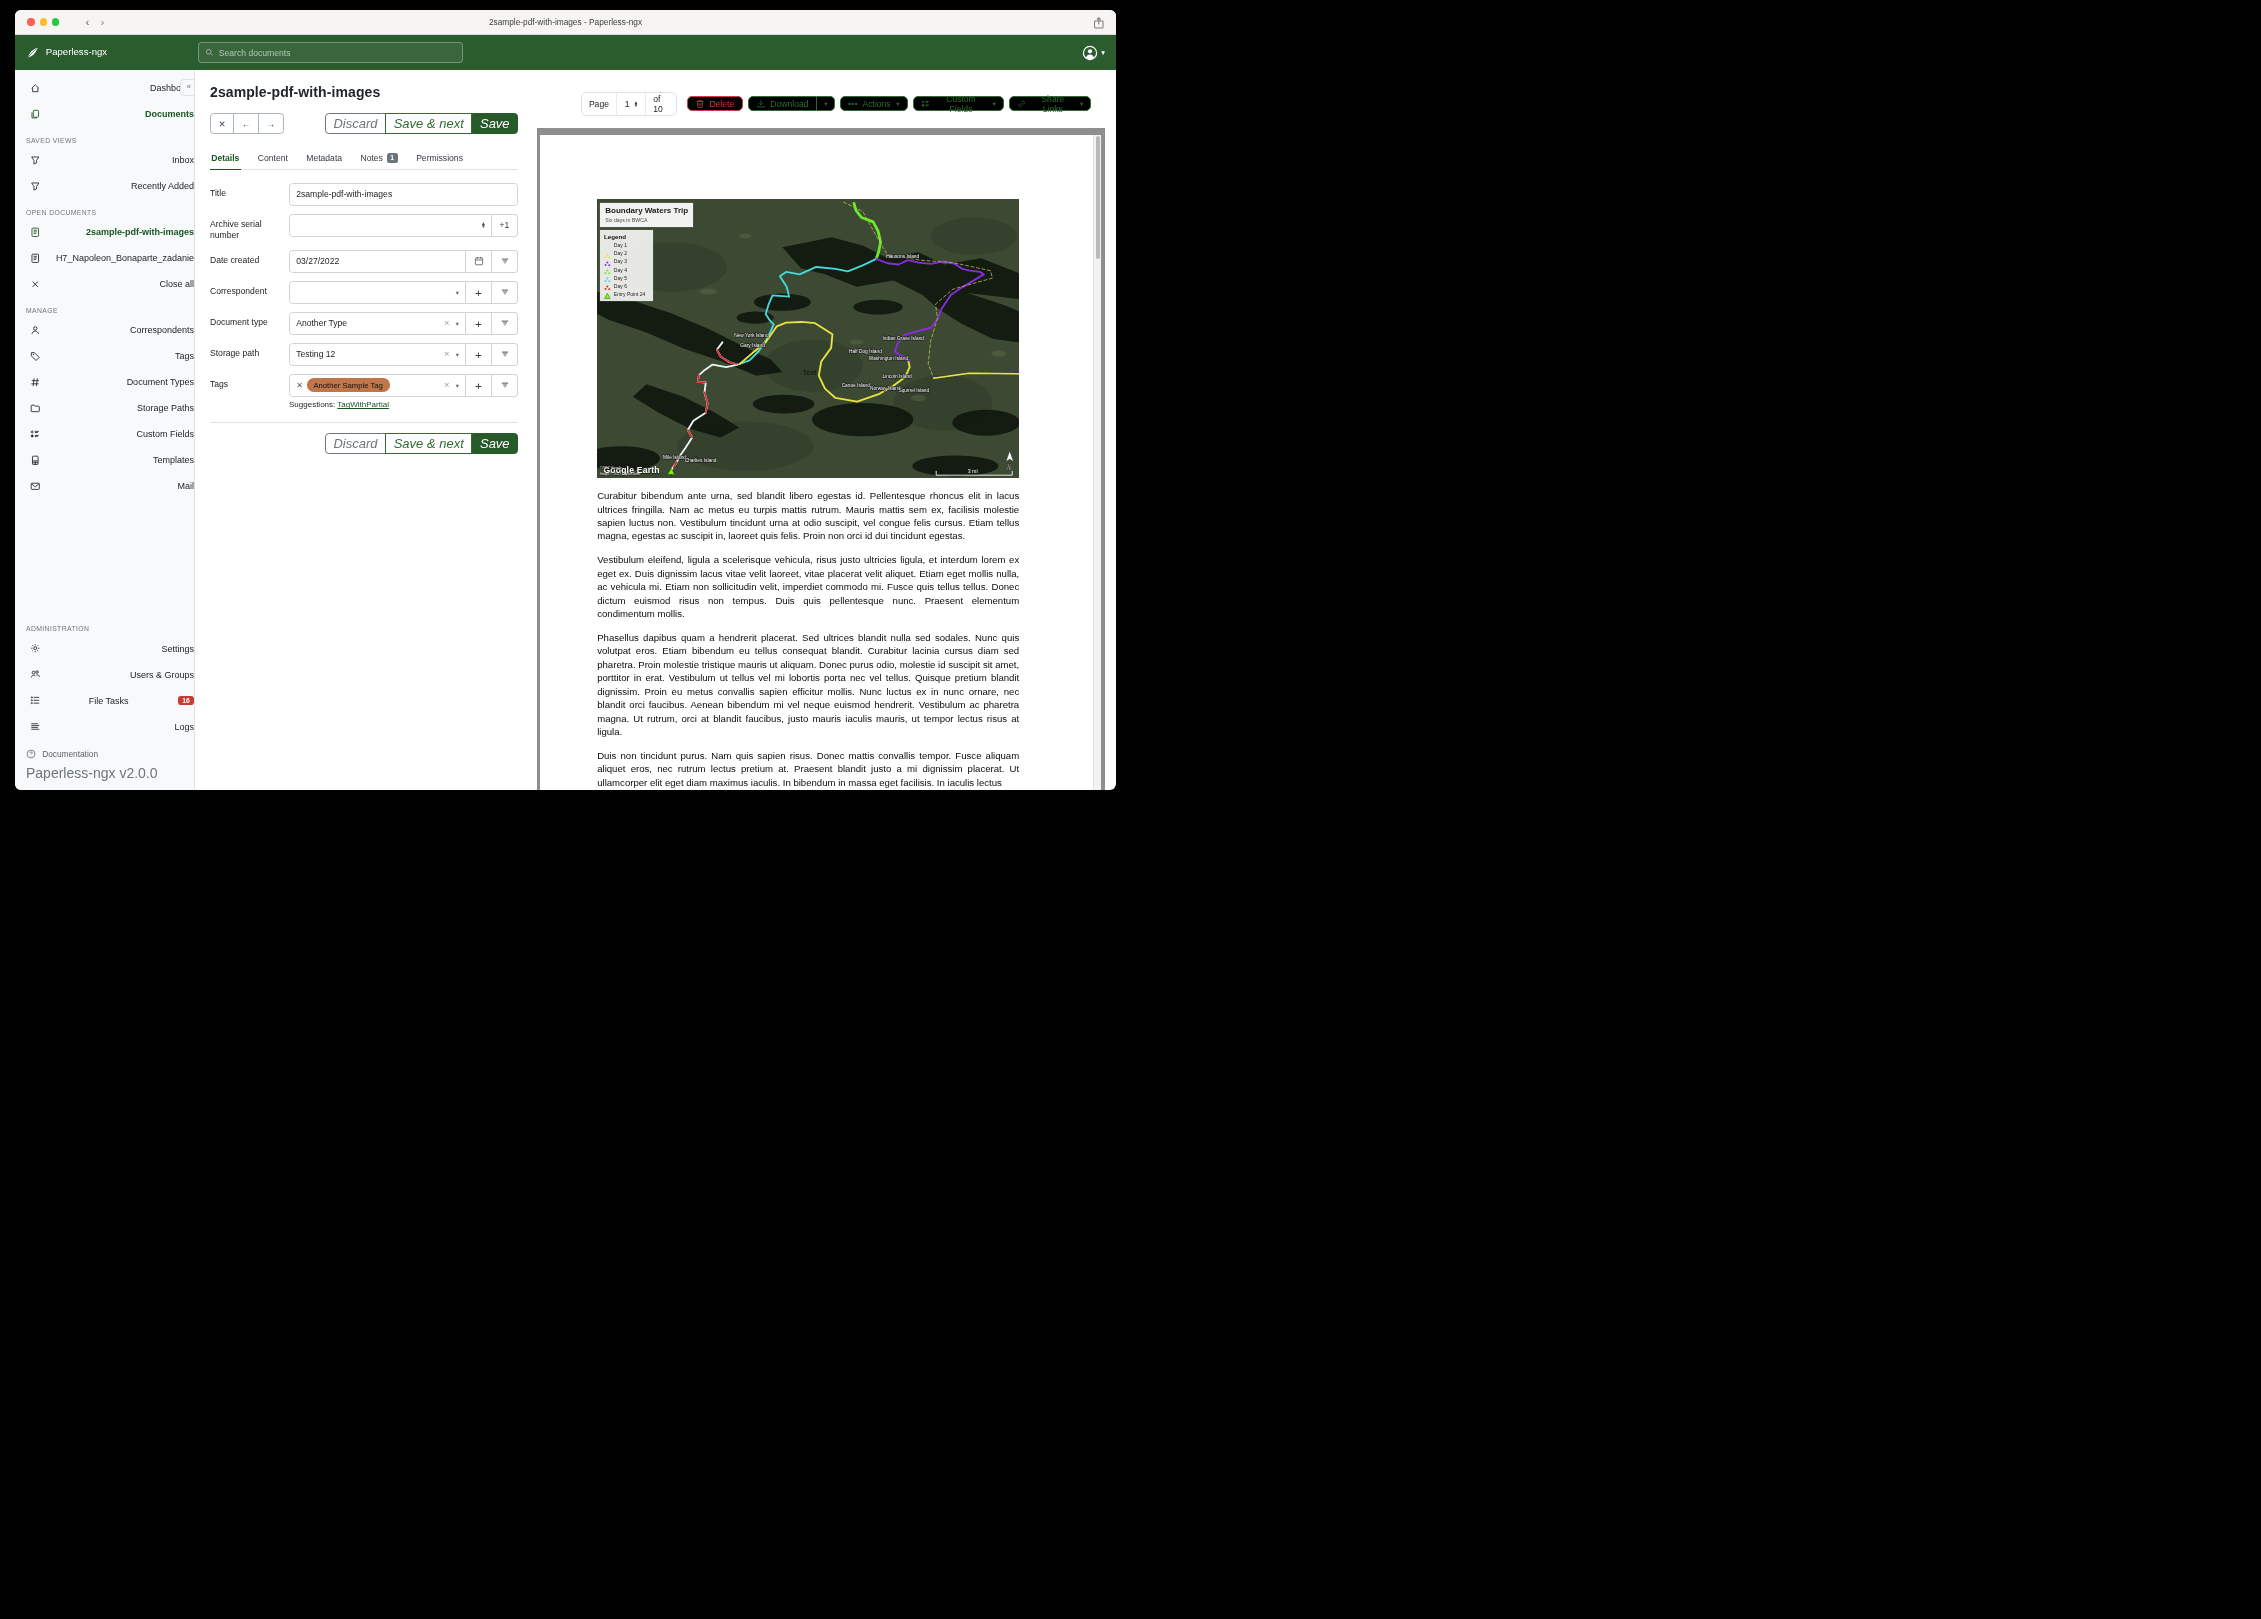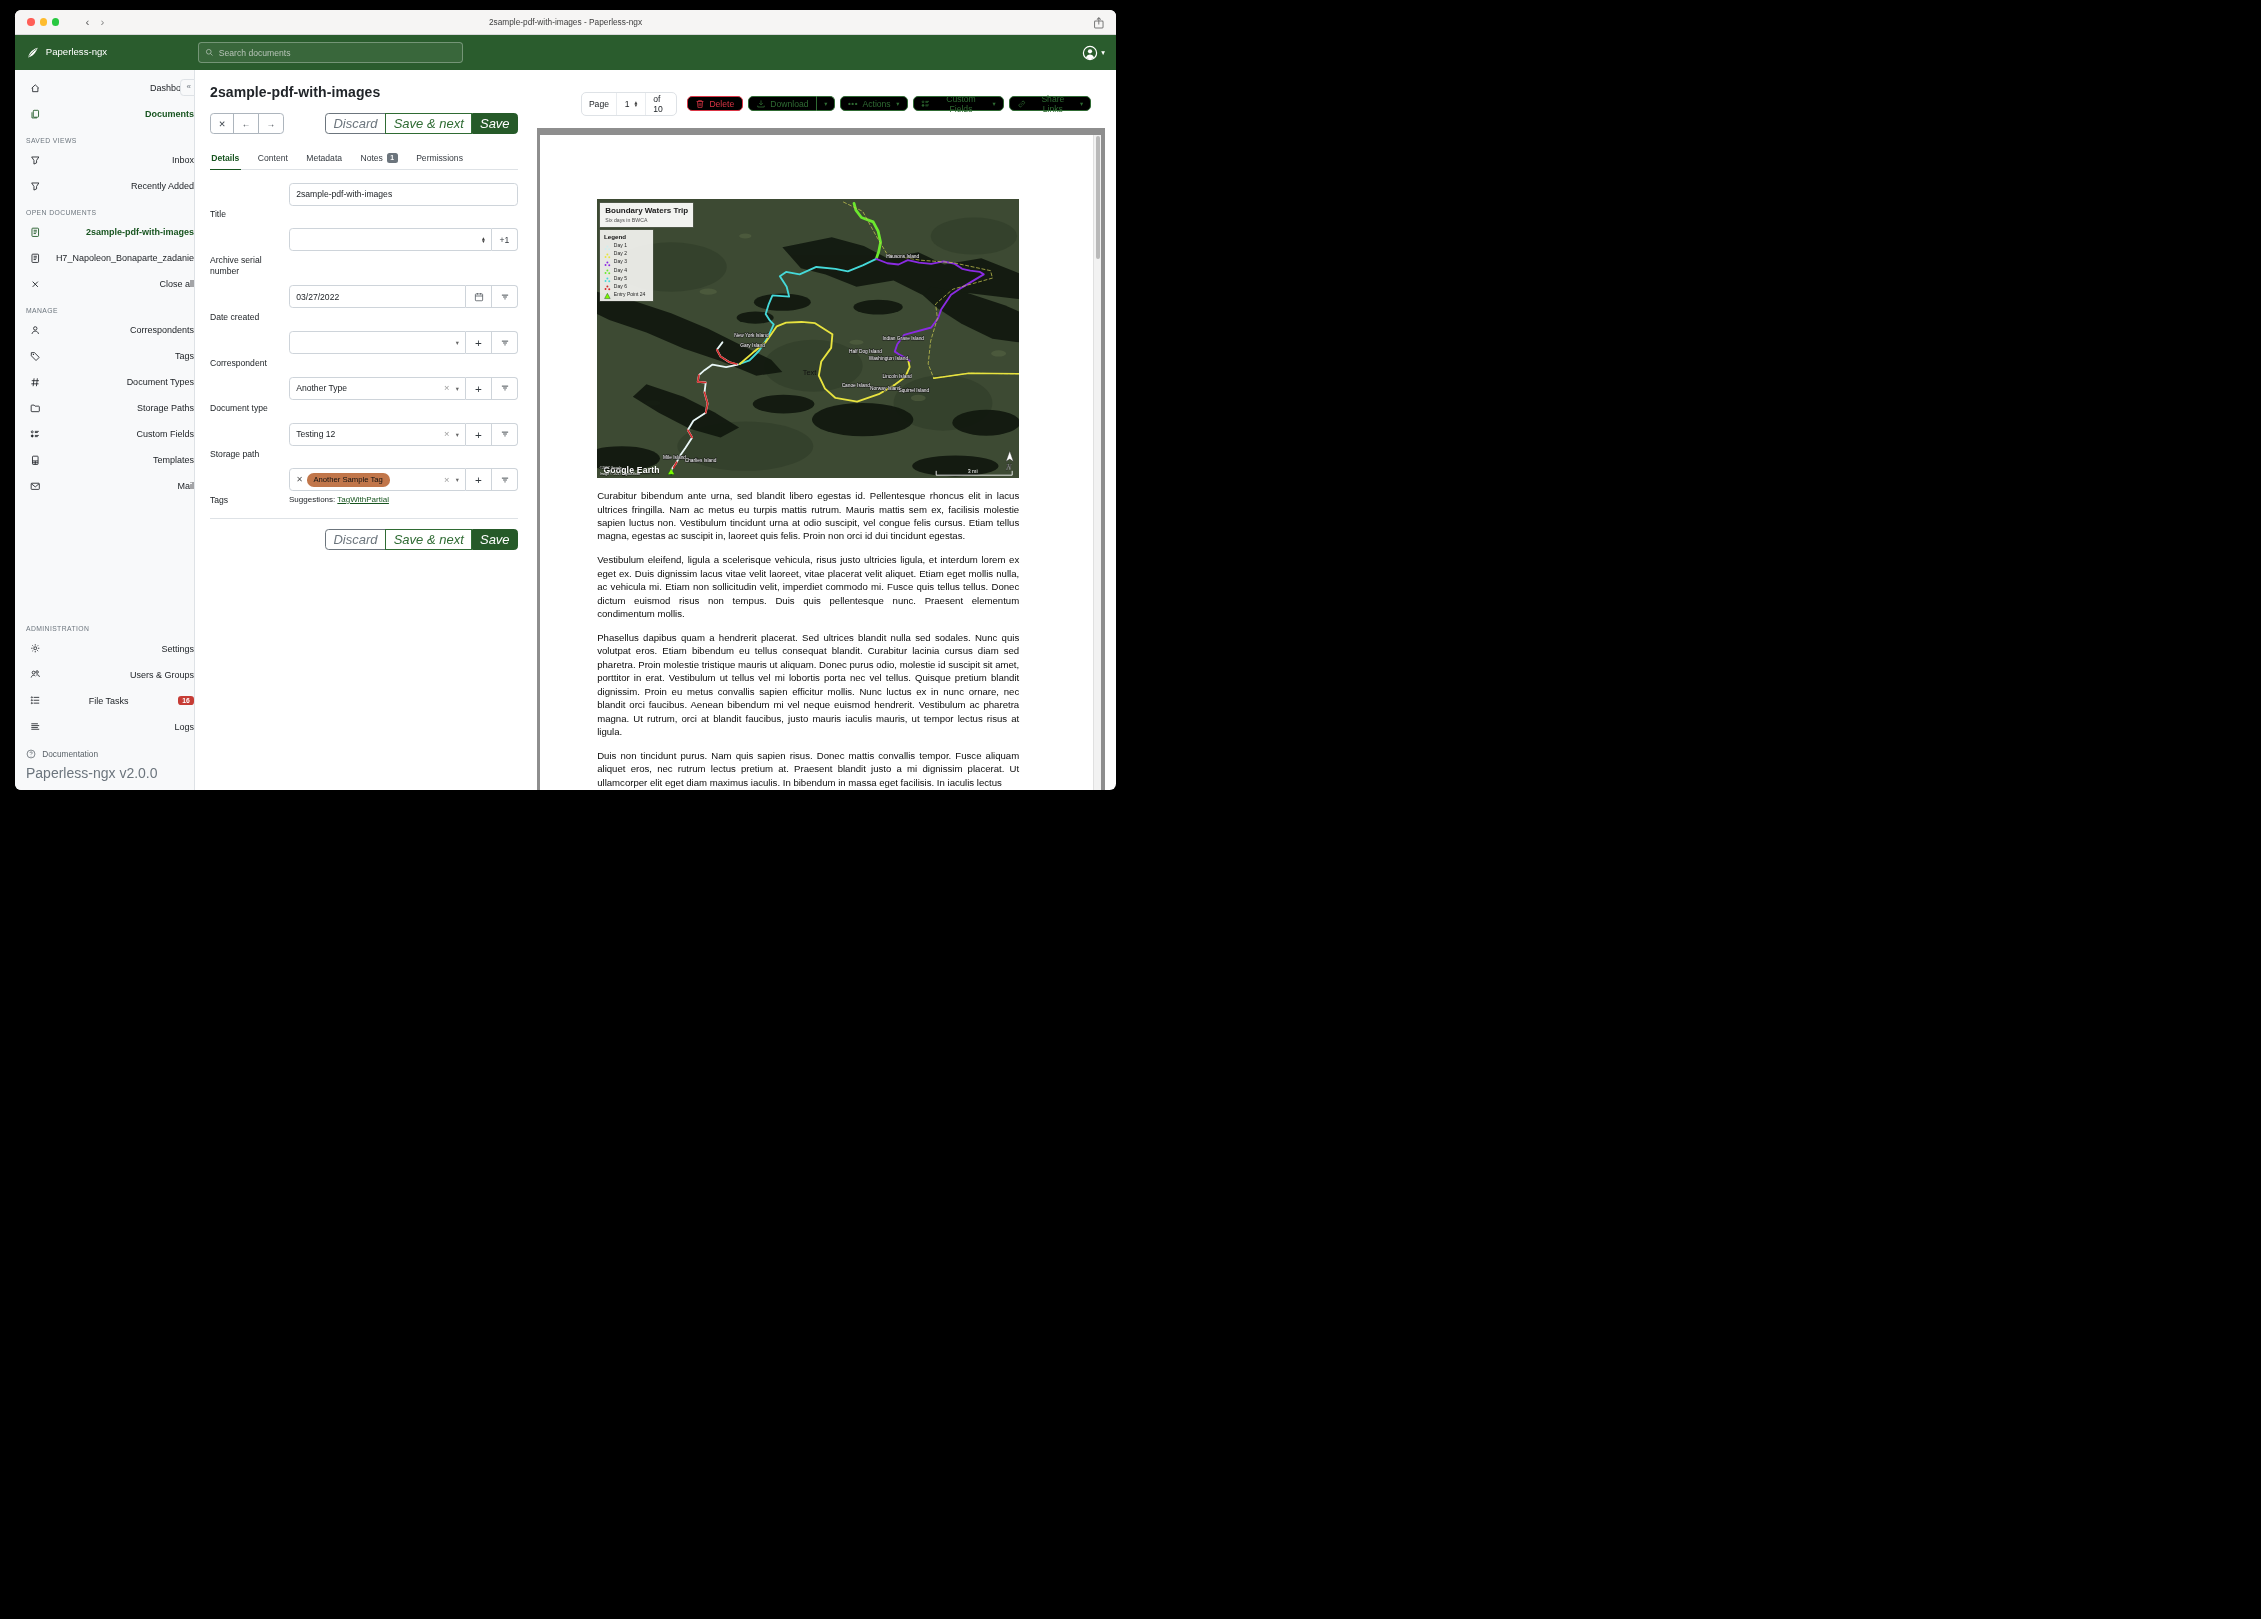--- a/index.html
+++ b/index.html
@@ -50,21 +50,21 @@
   .btngroup .gbtn:first-child{border-radius:3.7px 0 0 3.7px;margin-left:0;}
   .btngroup .gbtn:last-child{border-radius:0 3.7px 3.7px 0;}
   .btngroup.savegrp .gbtn{border-color:#6c757d;color:#6c757d;font-size:13px;font-style:italic;}
   .btngroup.savegrp .gbtn.green{border-color:#2f6b33;color:#2f6b33;position:relative;z-index:1;}
   .btngroup.savegrp .gbtn.fill{background:#265a29;border-color:#265a29;color:#fff;}
   .tabs{display:flex;gap:16px;border-bottom:0.6px solid #dee2e6;margin-bottom:12.3px;}
   .tab{padding:5px 1.2px 6.2px;font-size:8.6px;color:#343a40;cursor:pointer;display:flex;align-items:center;gap:3.7px;}
   .tab.active{color:#17541f;font-weight:700;border-bottom:1.9px solid #17541f;margin-bottom:-0.6px;}
   .tab .badge-gray{background:#6c757d;color:#fff;font-size:6.8px;font-weight:700;border-radius:2.5px;padding:1.2px 3.7px;}
   .frow{display:flex;margin-bottom:8px;}
-  .flabel{width:79px;flex:0 0 auto;font-size:8.6px;color:#212529;padding-top:5.6px;line-height:1.3;padding-right:6.2px;margin-top:21px;}
+  .flabel{width:79px;flex:0 0 auto;font-size:8.6px;color:#212529;padding-top:5.6px;line-height:1.3;padding-right:6.2px;}
   .fctrl{flex:1;min-width:0;}
   .igroup{display:flex;width:100%;}
   .ibox{flex:1;min-width:0;height:23px;border:0.6px solid #ced4da;border-radius:3.7px 0 0 3.7px;background:#fff;display:flex;align-items:center;padding:0 6.2px;font-size:8.6px;color:#212529;gap:3.7px;}
   .ibox.only{border-radius:3.7px;}
   .ibox .ival{flex:1;white-space:nowrap;overflow:hidden;}
   .ibox .clear{color:#999;font-size:9.3px;cursor:pointer;}
   .ibox .caret{color:#666;font-size:6.2px;cursor:pointer;margin-left:2.5px;}
   .stepper{display:flex;flex-direction:column;line-height:.55;color:#444;font-size:5.6px;margin-left:auto;cursor:pointer;}
   .addon{width:26px;height:23px;border:0.6px solid #ced4da;border-left:none;background:#fff;display:inline-flex;align-items:center;justify-content:center;color:#343a40;font-size:8.6px;cursor:pointer;flex:0 0 auto;font-family:inherit;}
   .addon:last-child{border-radius:0 3.7px 3.7px 0;}

